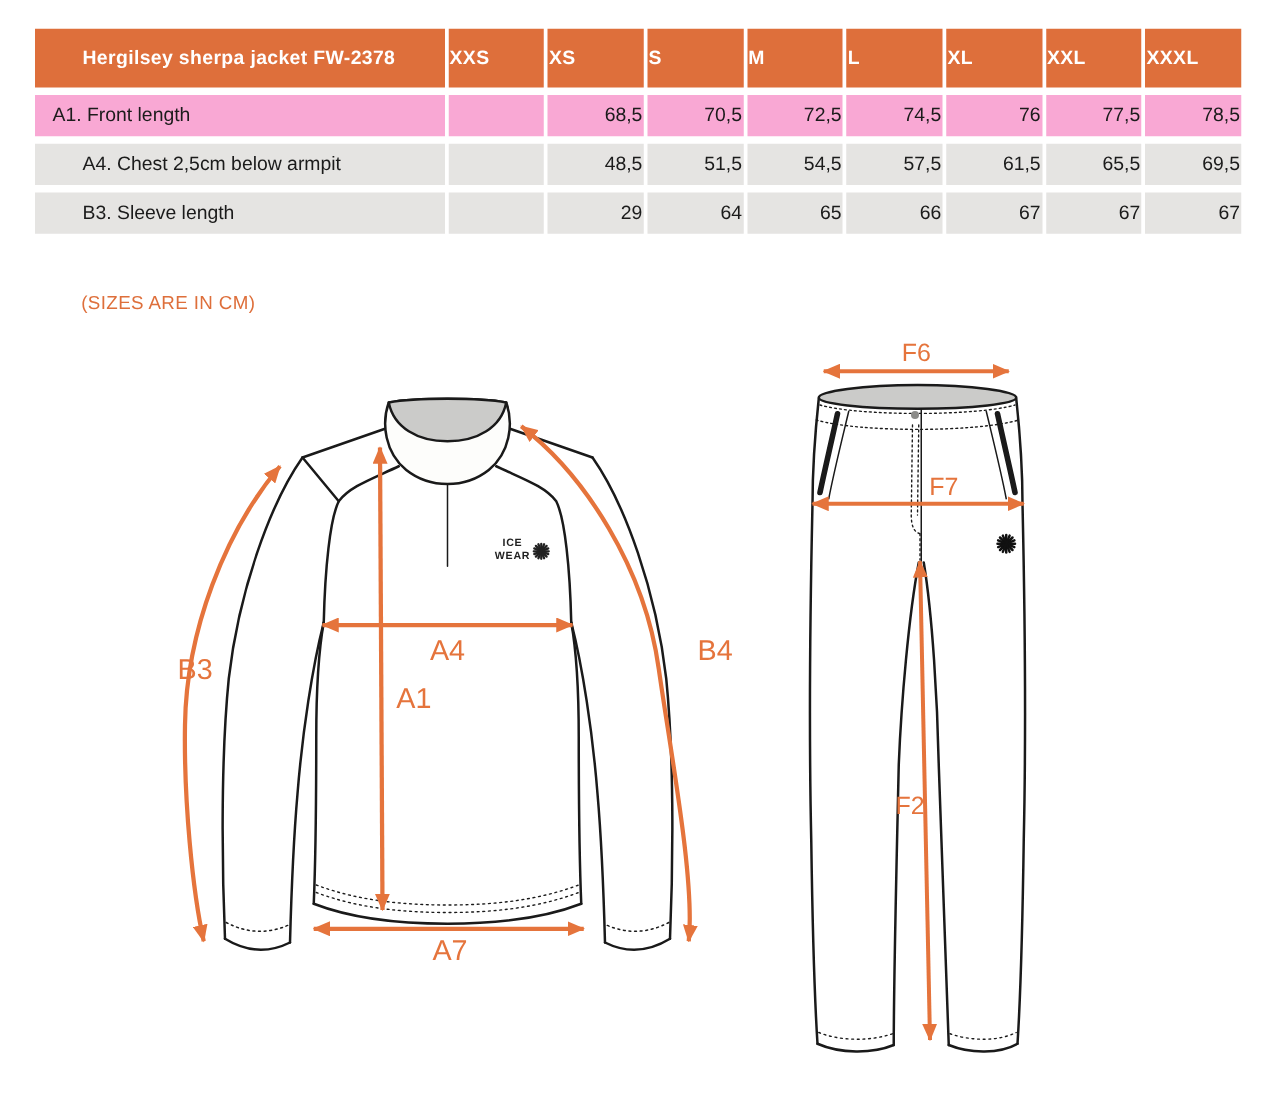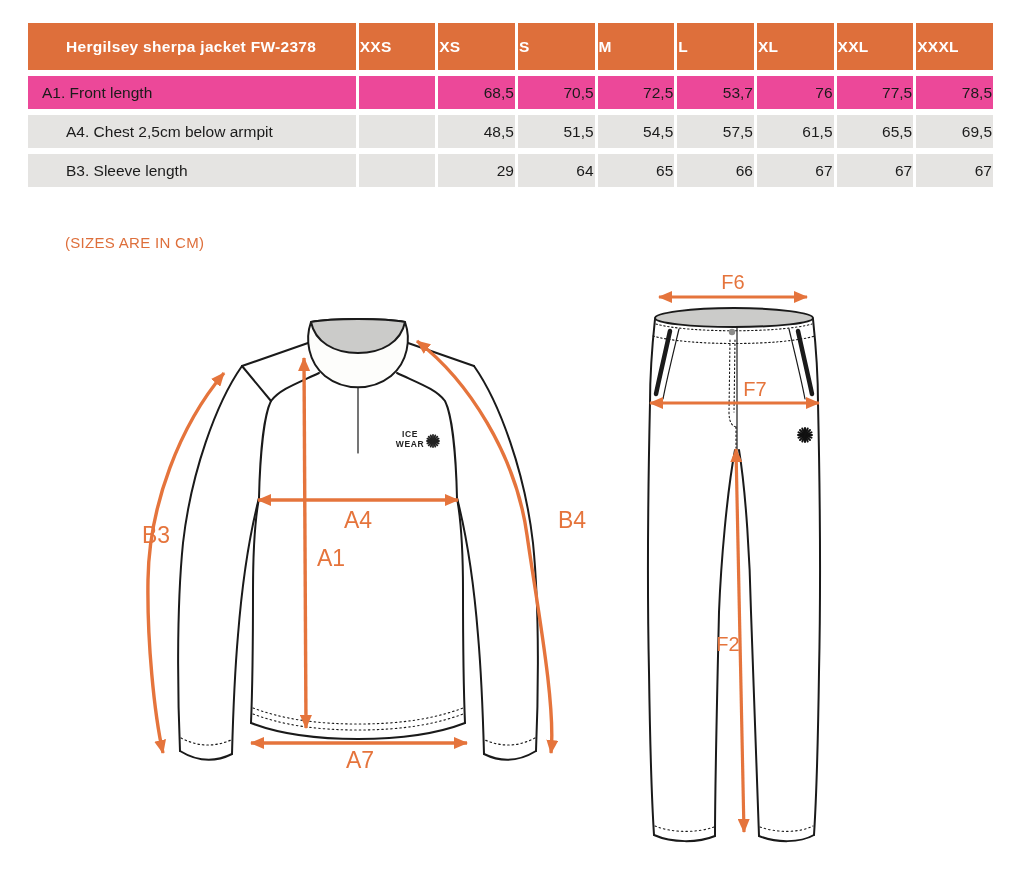--- a/index.html
+++ b/index.html
@@ -8,21 +8,21 @@
 
   
   table.size-table{position:absolute;left:25px;top:17px;border-collapse:separate;
                    border-spacing:3px 6px;table-layout:fixed;}
   .size-table th,.size-table td{font-size:15.5px;overflow:hidden;white-space:nowrap;}
   .size-table thead th{background:#DE6F3B;color:#ffffff;font-weight:bold;height:45px;
                        text-align:left;letter-spacing:.3px;}
   .size-table thead th.title-cell{text-align:left;padding-left:38px;}
   .size-table tbody td{height:31px;text-align:right;color:#1b1b1b;}
   .size-table tbody td.label-cell{text-align:left;padding-left:38px;}
-  .size-table tbody tr.row-dark td{background:#ec4899;padding-left:14px;}
+  .size-table tbody tr.row-dark td{background:#f9a8d4;padding-left:14px;}
   .size-table tbody tr.row-light td{background:#E5E4E2;margin-left:8px;}
   col.c-label{width:328px;} col.c-size{width:77px;}
 
   .sizes-note{position:absolute;left:65px;top:234px;color:#DE6F3B;font-size:15px;
               letter-spacing:.3px;font-weight:400;}
 
   
   .jacket-wrap{position:absolute;left:120px;top:285px;}
   .pants-wrap{position:absolute;left:642px;top:272px;}
   svg text.meas{font-family:"Liberation Sans",sans-serif;fill:#E5743C;}
@@ -58,21 +58,21 @@
         <th>XXXL</th>
       </tr>
     </thead>
     <tbody>
       <tr class="row-dark">
         <td class="label-cell">A1. Front length</td>
         <td></td>
         <td>68,5</td>
         <td>70,5</td>
         <td>72,5</td>
-        <td>53,7</td>
+        <td>74,5</td>
         <td>76</td>
         <td>77,5</td>
         <td>78,5</td>
       </tr>
       <tr class="row-light">
         <td class="label-cell">A4. Chest 2,5cm below armpit</td>
         <td></td>
         <td>48,5</td>
         <td>51,5</td>
         <td>54,5</td>

